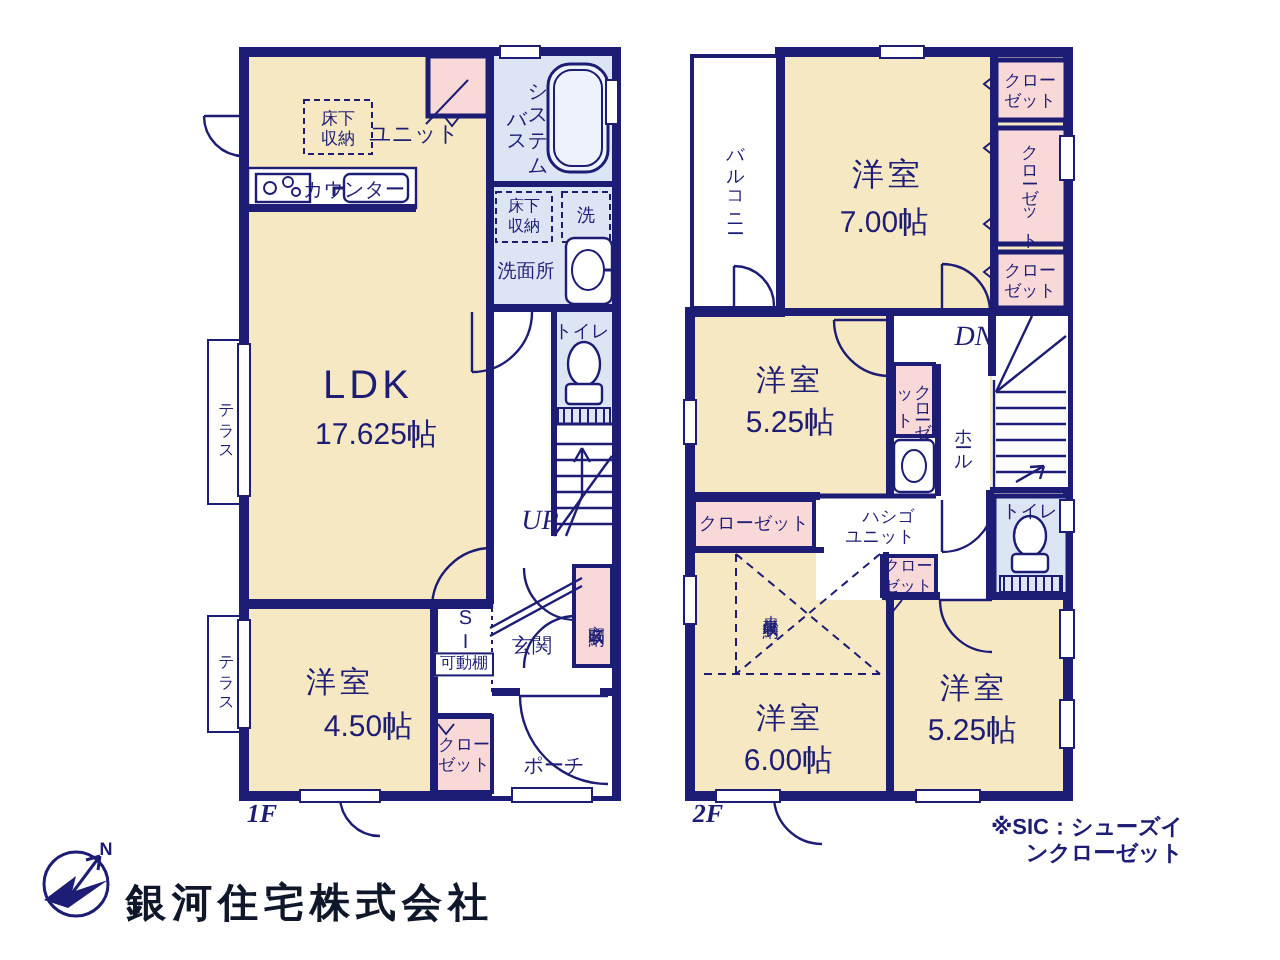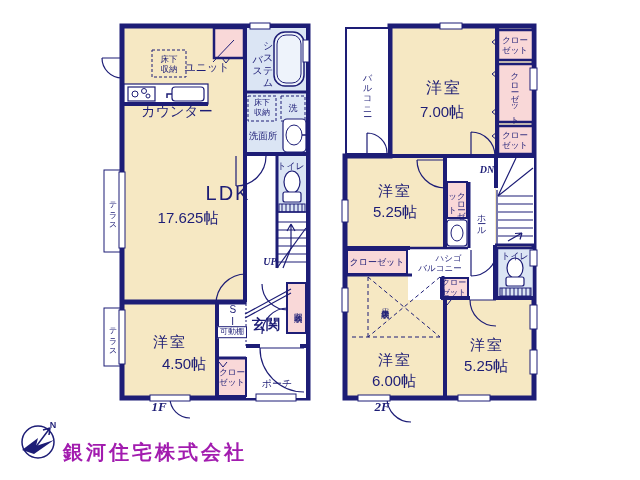--- a/index.html
+++ b/index.html
@@ -4,30 +4,30 @@
 <style>
   html,body{margin:0;padding:0;background:#fff;}
   .stage{position:relative;width:640px;height:480px;background:#ffffff;overflow:hidden;
          font-family:"Liberation Sans","DejaVu Sans",sans-serif;}
   svg{position:absolute;left:0;top:0;}
   .lb{position:absolute;color:#1d1d76;white-space:pre-line;text-align:right;
       transform:translate(-50%,-50%);font-size:10px;line-height:1.2;letter-spacing:0px;}
   .vt{position:absolute;color:#1d1d76;writing-mode:vertical-rl;text-orientation:upright;
       transform:translate(-50%,-50%);font-size:9px;line-height:1.05;letter-spacing:1px;
       text-align:center;}
-  .big{font-size:20px;letter-spacing:2px;margin-left:44px;}
+  .big{font-size:20px;letter-spacing:2px;}
   .size{font-size:15px;}
   .rname{font-size:15px;letter-spacing:2px;}
   .small{font-size:8.5px;}
   .tiny{font-size:8px;}
   .boxed{border:1px solid #1d1d76;background:#fff;padding:0 2px;font-size:8px;}
-  .flr{font-size:13px;font-weight:bold;font-style:italic;font-family:"Liberation Serif",serif;margin-left:28px;}
-  .updn{font-size:10px;font-weight:bold;font-style:italic;font-family:"Liberation Serif",serif;}
+  .flr{font-size:13px;font-weight:bold;font-style:italic;font-family:"Liberation Serif",serif;}
+  .updn{font-size:14px;font-weight:normal;font-style:italic;font-family:"Liberation Serif",serif;}
   .note{font-size:11px;font-weight:bold;}
-  .company{font-size:20px;font-weight:bold;color:#a21caf;letter-spacing:3px;
+  .company{font-size:20px;font-weight:bold;color:#0f172a;letter-spacing:3px;
            font-family:"Liberation Serif",serif;}
 </style>
 </head>
 <body>
 
 <div class="stage">
 
 <svg width="640" height="480" viewBox="0 0 640 480">
   <defs>
     <pattern id="hatch" width="4" height="10" patternUnits="userSpaceOnUse">
@@ -216,29 +216,29 @@
     <path d="M22,450 L38,438 L36,446 L54,440 L34,454 Z" fill="#1d1d76"></path>
     <path d="M32,452 L50,428 M50,428 l-7,2 M50,428 l-1,7" stroke="#1d1d76" stroke-width="1.5" fill="none"></path>
   </g>
 </svg>
 
 <div class="lb big" style="left:184px;top:193px;">LDK</div>
 <div class="lb size" style="left:188px;top:218px;">17.625帖</div>
 <div class="lb small" style="left:169px;top:64px;">床下
 収納</div>
 <div class="lb" style="left:207px;top:68px;font-size:11px;">ユニット</div>
-<div class="lb" style="left:177px;top:111px;font-size:14px;">カウンター</div>
+<div class="lb" style="left:177px;top:96px;font-size:10px;">カウンター</div>
 <div class="vt" style="left:262px;top:60px;height:50px;font-size:10px;">システムバス</div>
 <div class="lb tiny" style="left:262px;top:108px;">床下
 収納</div>
 <div class="lb" style="left:293px;top:108px;font-size:9px;">洗</div>
 <div class="lb" style="left:263px;top:136px;font-size:9.5px;">洗面所</div>
 <div class="lb" style="left:291px;top:166px;font-size:9px;">トイレ</div>
 <div class="lb updn" style="left:270px;top:262px;">UP</div>
-<div class="lb" style="left:266px;top:324px;font-size:14px;font-weight:bold;">玄関</div>
+<div class="lb" style="left:266px;top:324px;font-size:10px;">玄関</div>
 <div class="vt tiny" style="left:297px;top:308px;height:46px;">玄関収納</div>
 <div class="vt" style="left:232px;top:322px;height:36px;font-size:10px;">SIC</div>
 <div class="lb boxed" style="left:232px;top:332px;transform:translate(-50%,-50%);">可動棚</div>
 <div class="lb small" style="left:232px;top:377px;">クロー
 ゼット</div>
 <div class="lb rname" style="left:170px;top:342px;">洋室</div>
 <div class="lb size" style="left:184px;top:364px;">4.50帖</div>
 <div class="lb" style="left:277px;top:384px;font-size:10px;">ポーチ</div>
 <div class="vt tiny" style="left:112px;top:211px;height:40px;">テラス</div>
 <div class="vt tiny" style="left:112px;top:337px;height:40px;">テラス</div>
@@ -249,30 +249,31 @@
 <div class="lb size" style="left:442px;top:112px;">7.00帖</div>
 <div class="lb small" style="left:515px;top:45px;">クロー
 ゼット</div>
 <div class="vt" style="left:515px;top:93px;height:56px;font-size:8.5px;">クローゼット</div>
 <div class="lb small" style="left:515px;top:140px;">クロー
 ゼット</div>
 <div class="lb rname" style="left:395px;top:191px;">洋室</div>
 <div class="lb size" style="left:395px;top:212px;">5.25帖</div>
 <div class="vt" style="left:457px;top:200px;height:32px;font-size:8.5px;letter-spacing:0;">クローゼット</div>
 <div class="lb small" style="left:440px;top:263px;">ハシゴ
-バルコニー</div>
+ユニット</div>
 <div class="lb tiny" style="left:454px;top:288px;">クロー
 ゼット</div>
 <div class="lb" style="left:377px;top:262px;font-size:9px;">クローゼット</div>
 <div class="vt tiny" style="left:384px;top:303px;height:52px;">小屋裏収納</div>
 <div class="lb rname" style="left:395px;top:360px;">洋室</div>
 <div class="lb size" style="left:394px;top:381px;">6.00帖</div>
 <div class="lb rname" style="left:487px;top:345px;">洋室</div>
 <div class="lb size" style="left:486px;top:366px;">5.25帖</div>
 <div class="vt" style="left:481px;top:220px;height:42px;">ホール</div>
 <div class="lb updn" style="left:487px;top:170px;">DN</div>
 <div class="lb" style="left:515px;top:256px;font-size:9px;">トイレ</div>
 <div class="lb flr" style="left:354px;top:407px;">2F</div>
 
+<div class="lb note" style="left:543px;top:421px;">※SIC：シューズインクローゼット</div>
 <div class="lb company" style="left:155px;top:452px;">銀河住宅株式会社</div>
 <div class="lb" style="left:53px;top:425px;font-size:9px;font-weight:bold;">N</div>
 
 </div>
 
 </body></html>

